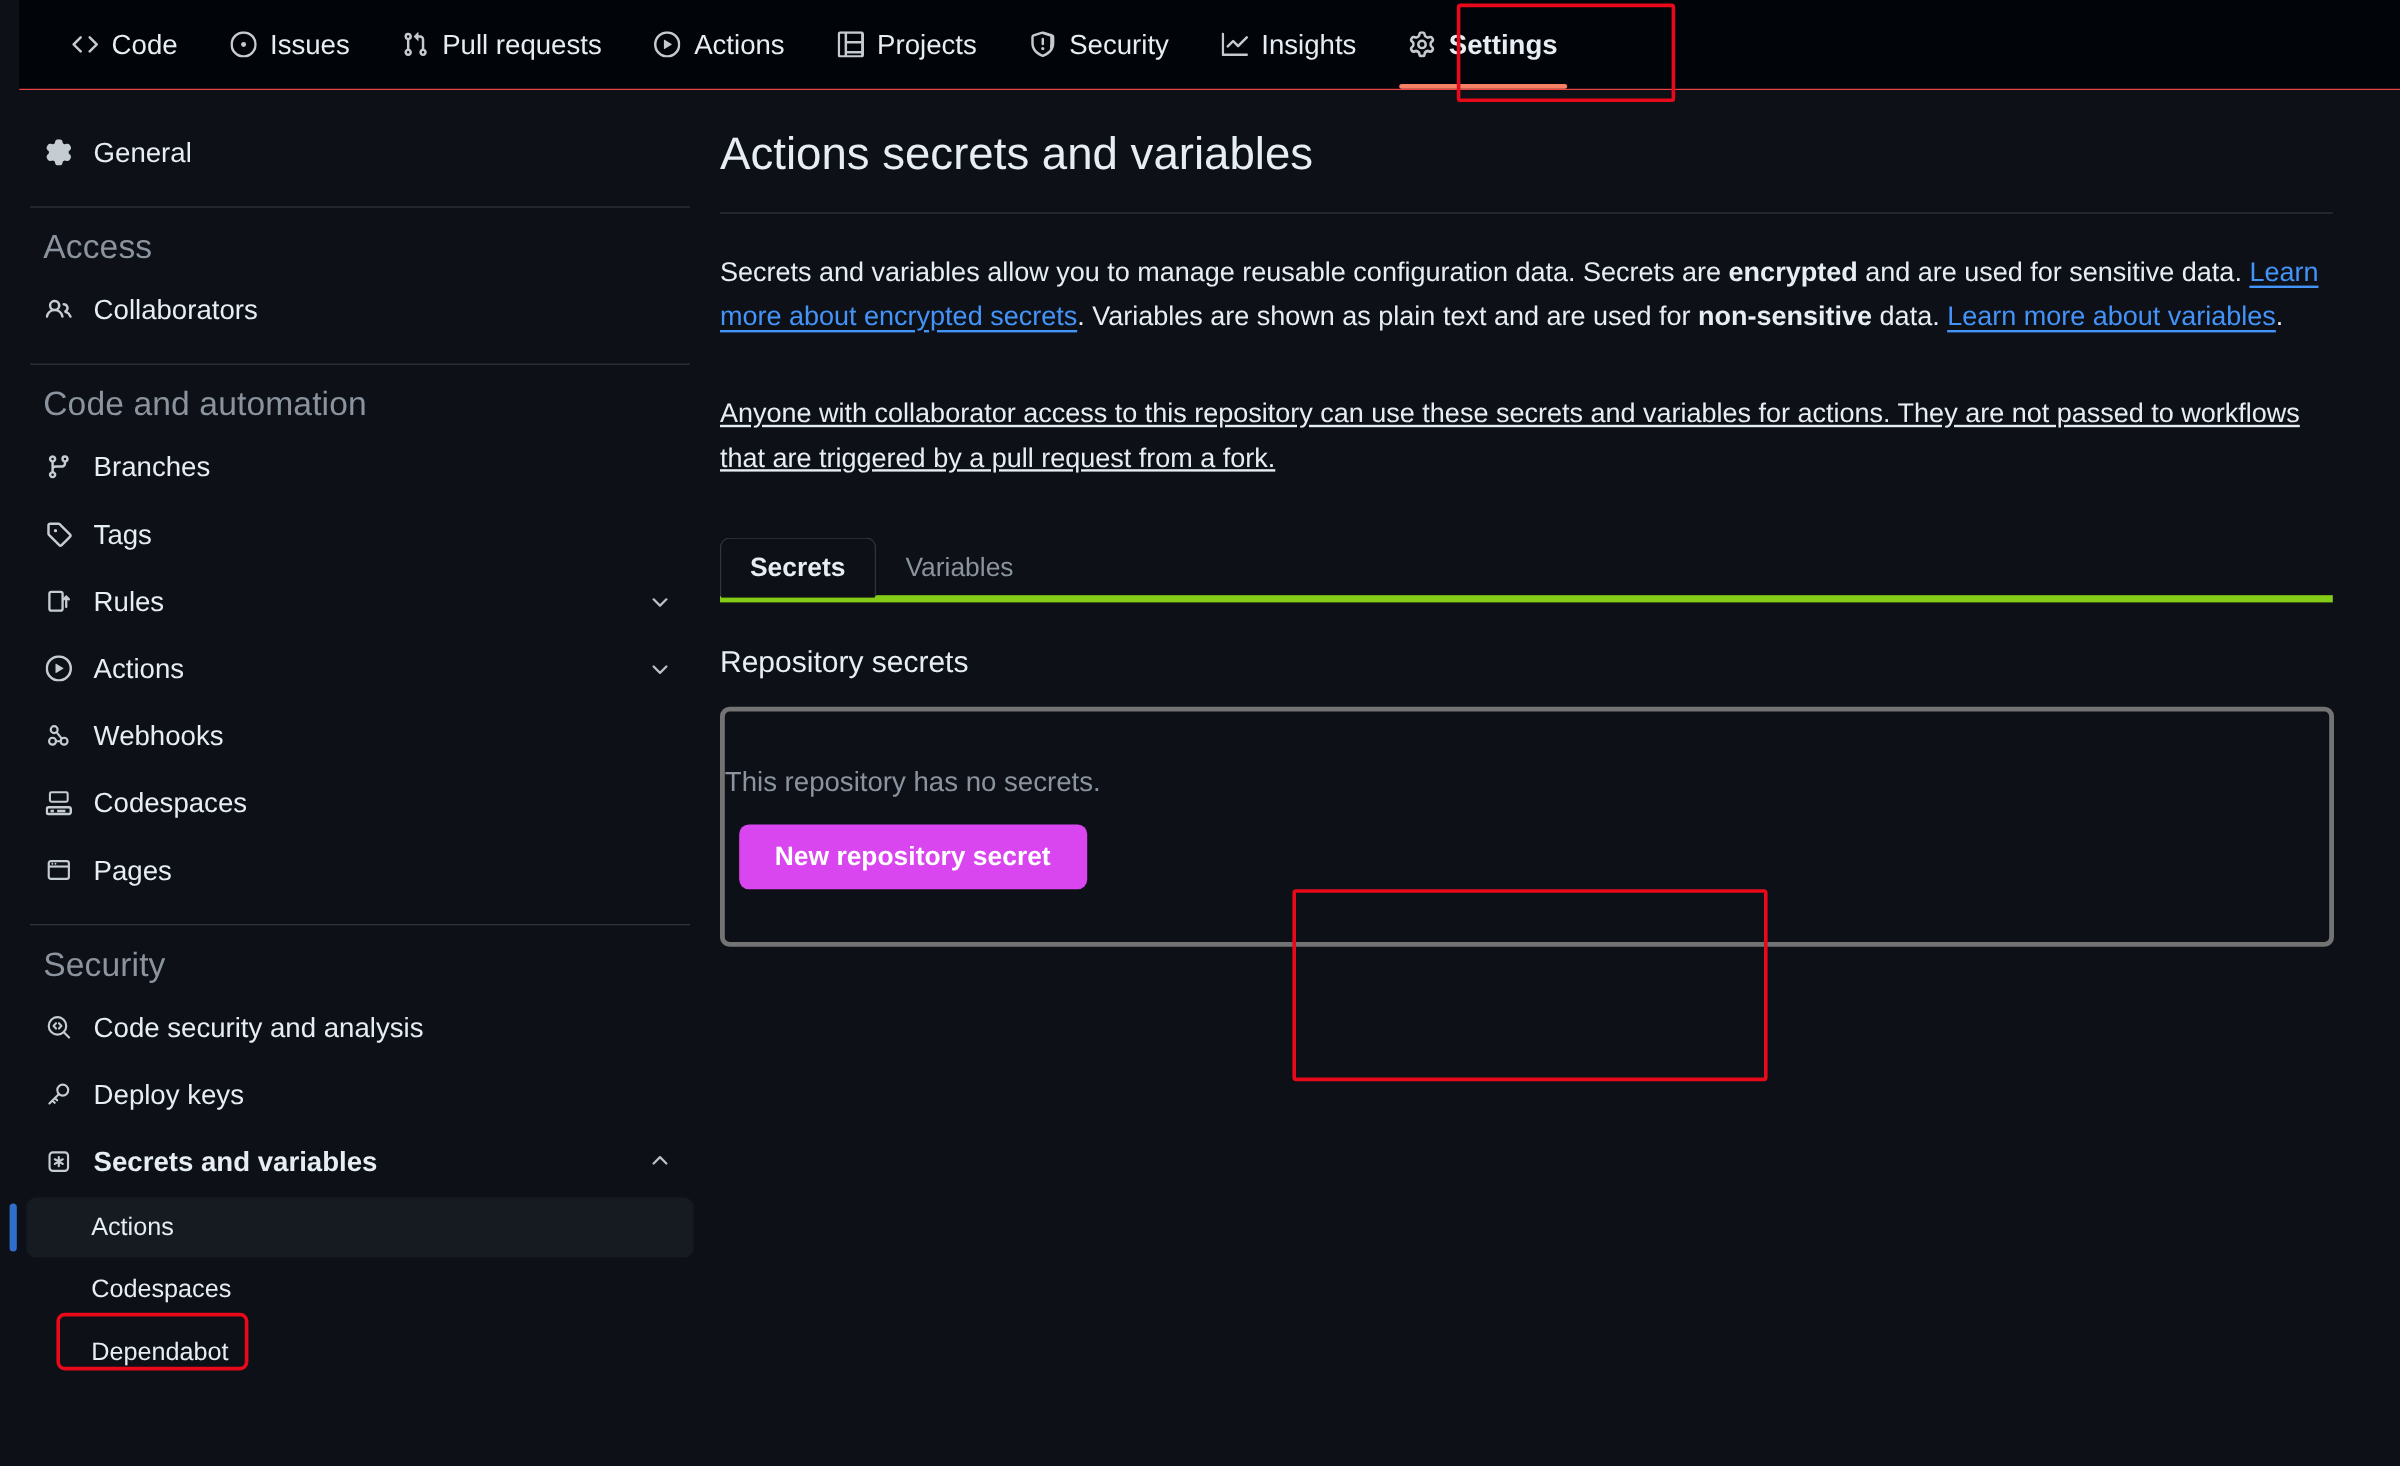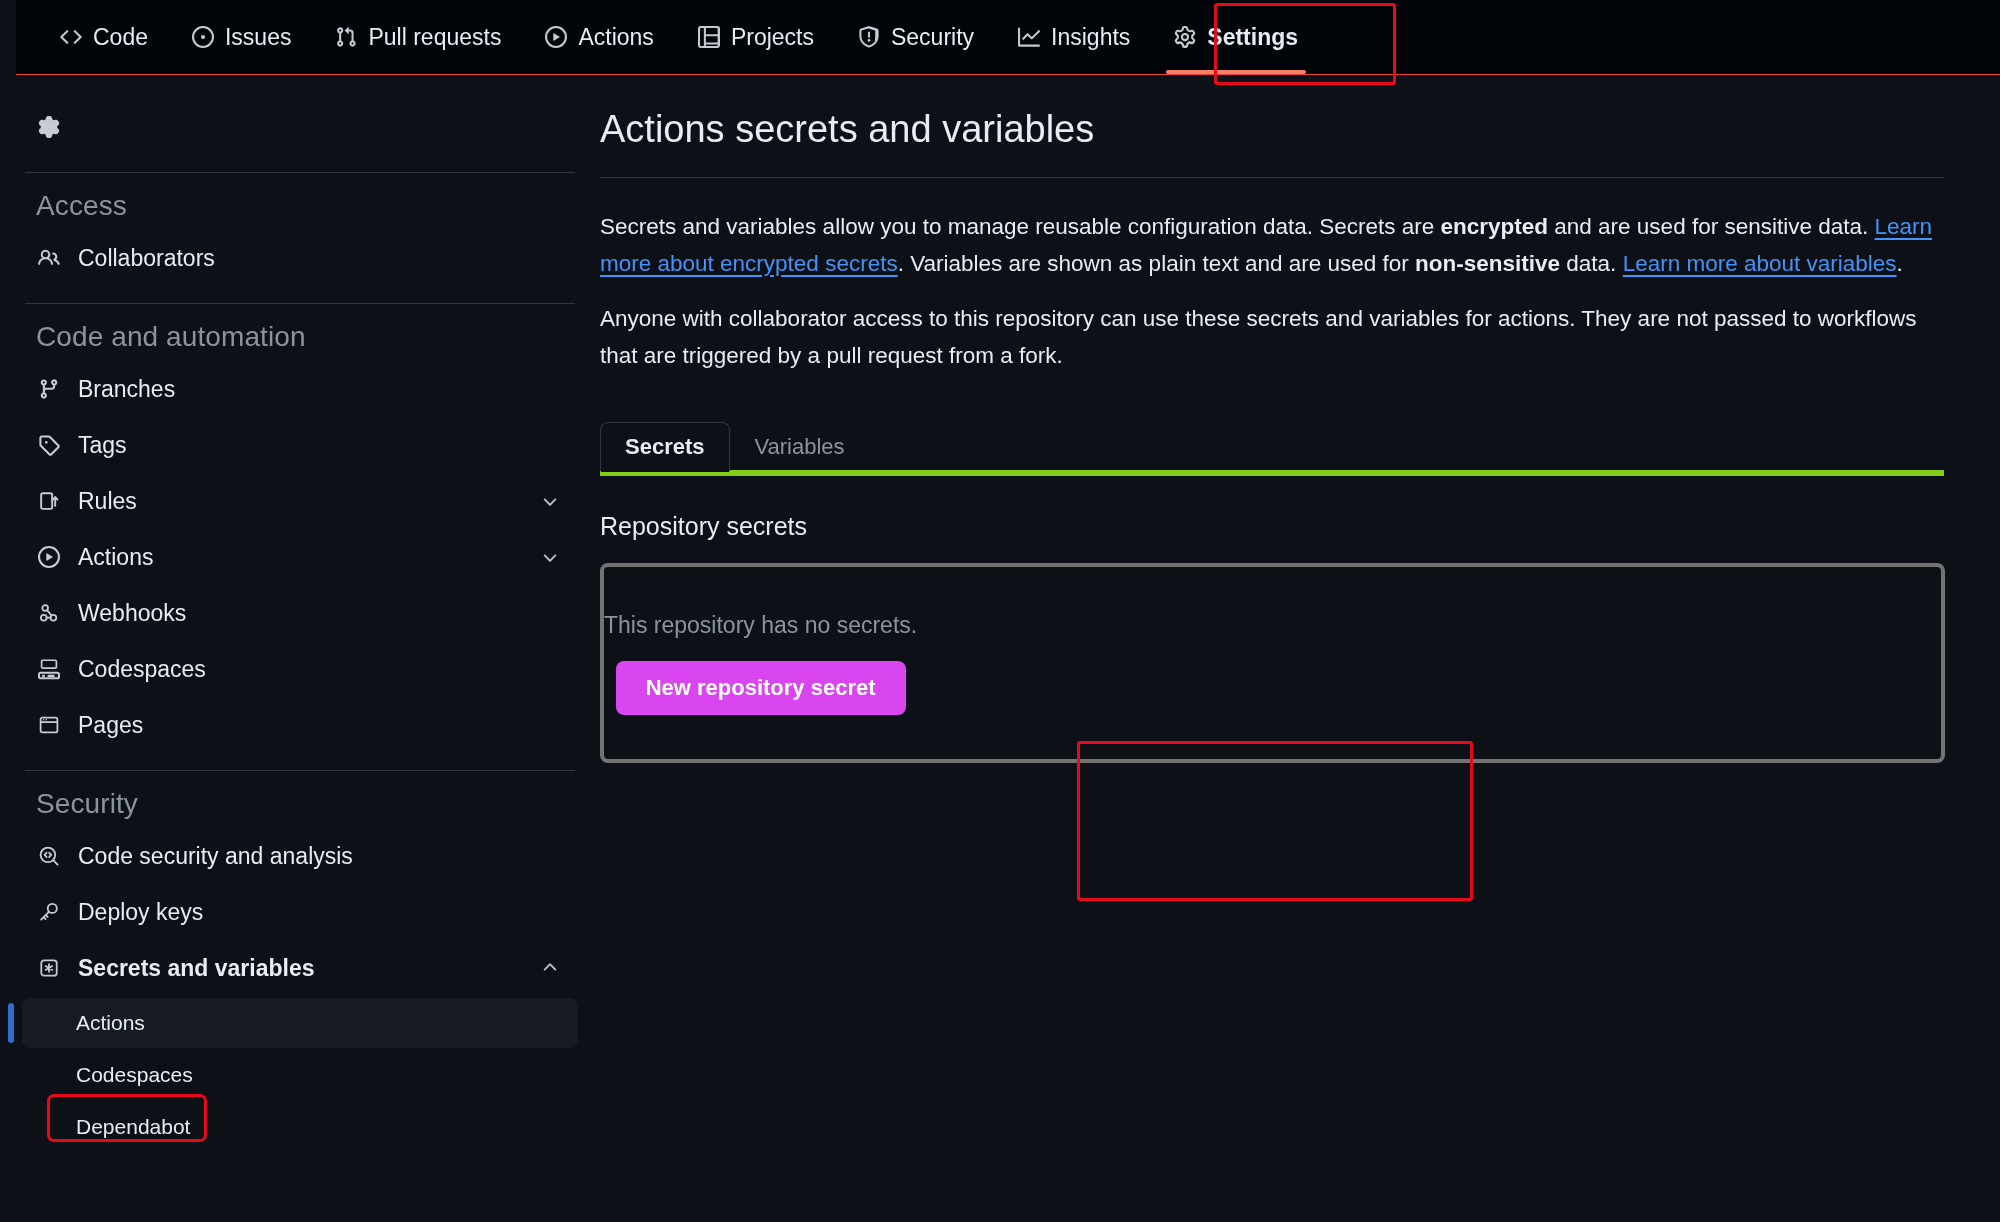--- a/index.html
+++ b/index.html
@@ -130,21 +130,21 @@
     color: #e6edf3;
     line-height: 1.2;
   }
   .title-rule { height: 1px; background: #30363d; margin: 24px 0 30px 0; }
 
   .para {
     font-size: 22.5px; line-height: 1.65;
     color: #e6edf3;
     max-width: 1345px;
   }
-  .para + .para { margin-top: 18px; }
+  .para + .para { margin-top: 44px; text-decoration: underline; }
   .para b { font-weight: 700; }
   .para a { color: #4493f8; text-decoration: underline; text-underline-offset: 4px; }
 
   
   #tabs {
     margin-top: 46px;
     display: flex; align-items: flex-end;
     border-bottom: 6px solid #84cc16;
     height: 56px;
   }
@@ -304,20 +304,21 @@
 <div id="page">
 
   <div id="sidebar">
 
     <div class="side-row">
       <span class="s-ico">
         <svg width="22" height="22" viewBox="0 0 16 16" fill="currentColor">
             <path d="M8 0a8.2 8.2 0 0 1 .701.031C9.444.095 9.99.645 10.16 1.29l.288 1.107c.018.066.079.158.212.224.231.114.454.243.668.386.123.082.233.09.299.071l1.103-.303c.644-.176 1.392.021 1.82.63.27.385.506.792.704 1.218.315.675.111 1.422-.364 1.891l-.814.806c-.049.048-.098.147-.088.294.016.257.016.515 0 .772-.01.147.039.246.088.294l.814.806c.475.469.679 1.216.364 1.891a7.977 7.977 0 0 1-.704 1.217c-.428.61-1.176.807-1.82.63l-1.103-.302c-.066-.019-.176-.011-.299.071a4.909 4.909 0 0 1-.668.386c-.133.066-.194.158-.212.224l-.288 1.107c-.17.645-.716 1.195-1.459 1.259a8.147 8.147 0 0 1-1.402 0c-.743-.064-1.289-.614-1.459-1.259l-.288-1.107c-.018-.066-.079-.158-.212-.224a4.911 4.911 0 0 1-.668-.386c-.123-.082-.233-.09-.299-.071l-1.103.303c-.644.176-1.392-.021-1.82-.63a8.12 8.12 0 0 1-.704-1.218c-.315-.675-.111-1.422.363-1.891l.815-.806c.05-.048.098-.147.088-.294a6.214 6.214 0 0 1 0-.772c.01-.147-.038-.246-.088-.294l-.815-.806C.635 6.045.431 5.298.746 4.623a7.92 7.92 0 0 1 .704-1.217c.428-.61 1.176-.807 1.82-.63l1.103.302c.066.019.176.011.299-.071.214-.143.437-.272.668-.386.133-.066.194-.158.212-.224L5.84 1.29C6.01.645 6.556.095 7.299.03 7.532.01 7.765 0 8 0ZM11 8a3 3 0 1 1-6 0 3 3 0 0 1 6 0ZM9.5 8a1.5 1.5 0 1 0-3.001.001A1.5 1.5 0 0 0 9.5 8Z"></path>
           </svg>
       </span>
+      <span class="s-label">General</span>
     </div>
 
     <div class="side-divider"></div>
 
     <div class="side-group-title">Access</div>
     <div class="side-row">
       <span class="s-ico">
         <svg width="22" height="22" viewBox="0 0 16 16" fill="currentColor">
             <path d="M2 5.5a3.5 3.5 0 1 1 5.898 2.549 5.508 5.508 0 0 1 3.034 4.084.75.75 0 1 1-1.482.235 4 4 0 0 0-7.9 0 .75.75 0 0 1-1.482-.236A5.507 5.507 0 0 1 3.102 8.05 3.493 3.493 0 0 1 2 5.5ZM11 4a3.001 3.001 0 0 1 2.22 5.018 5.01 5.01 0 0 1 2.56 3.012.749.749 0 0 1-.885.954.752.752 0 0 1-.549-.514 3.507 3.507 0 0 0-2.522-2.372.75.75 0 0 1-.574-.73v-.352a.75.75 0 0 1 .416-.672A1.5 1.5 0 0 0 11 5.5.75.75 0 0 1 11 4Zm-5.5-.5a2 2 0 1 0-.001 3.999A2 2 0 0 0 5.5 3.5Z"></path>
           </svg>

